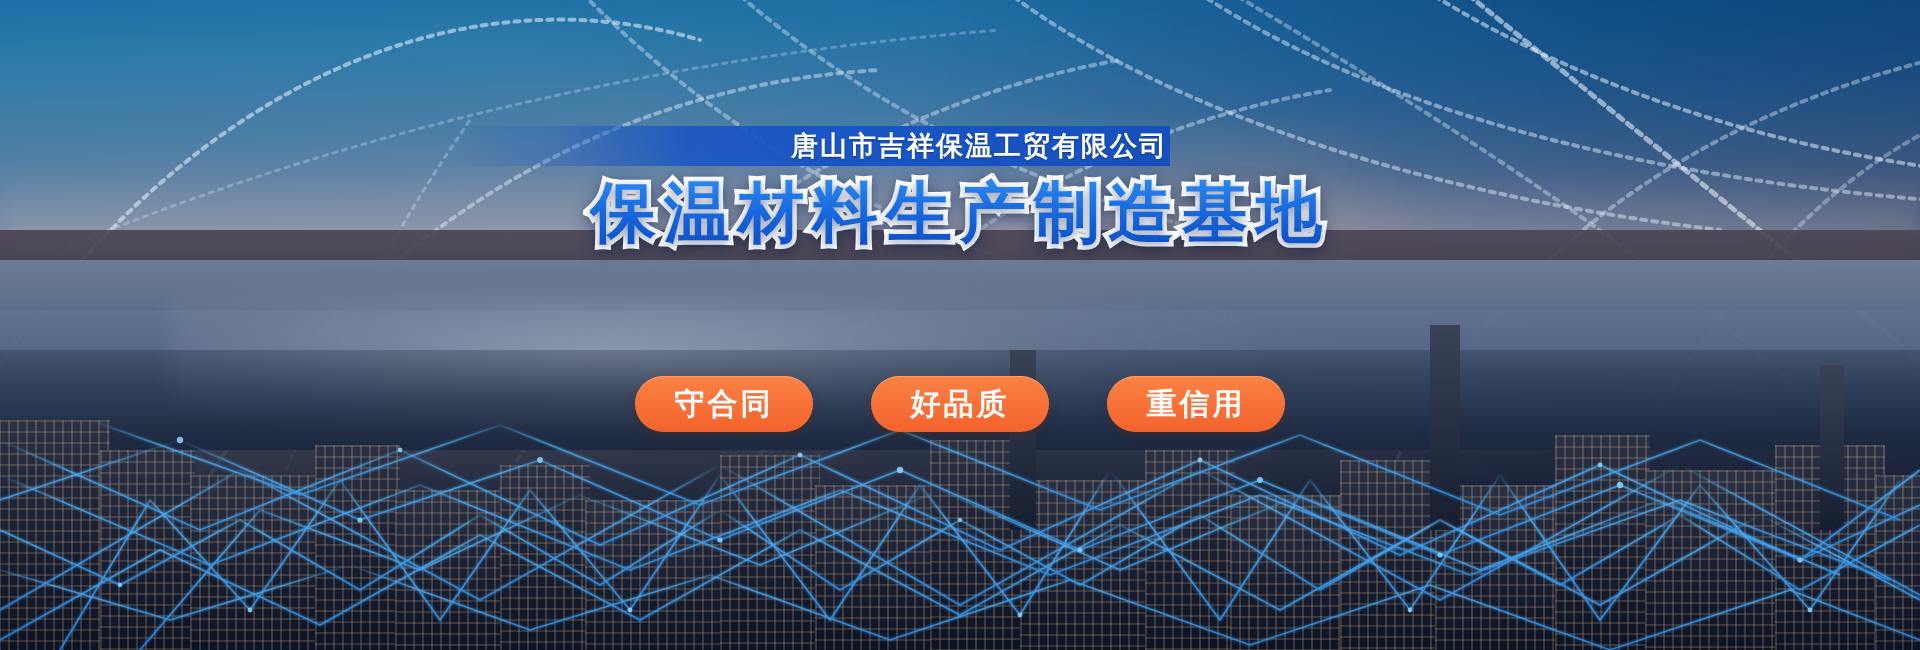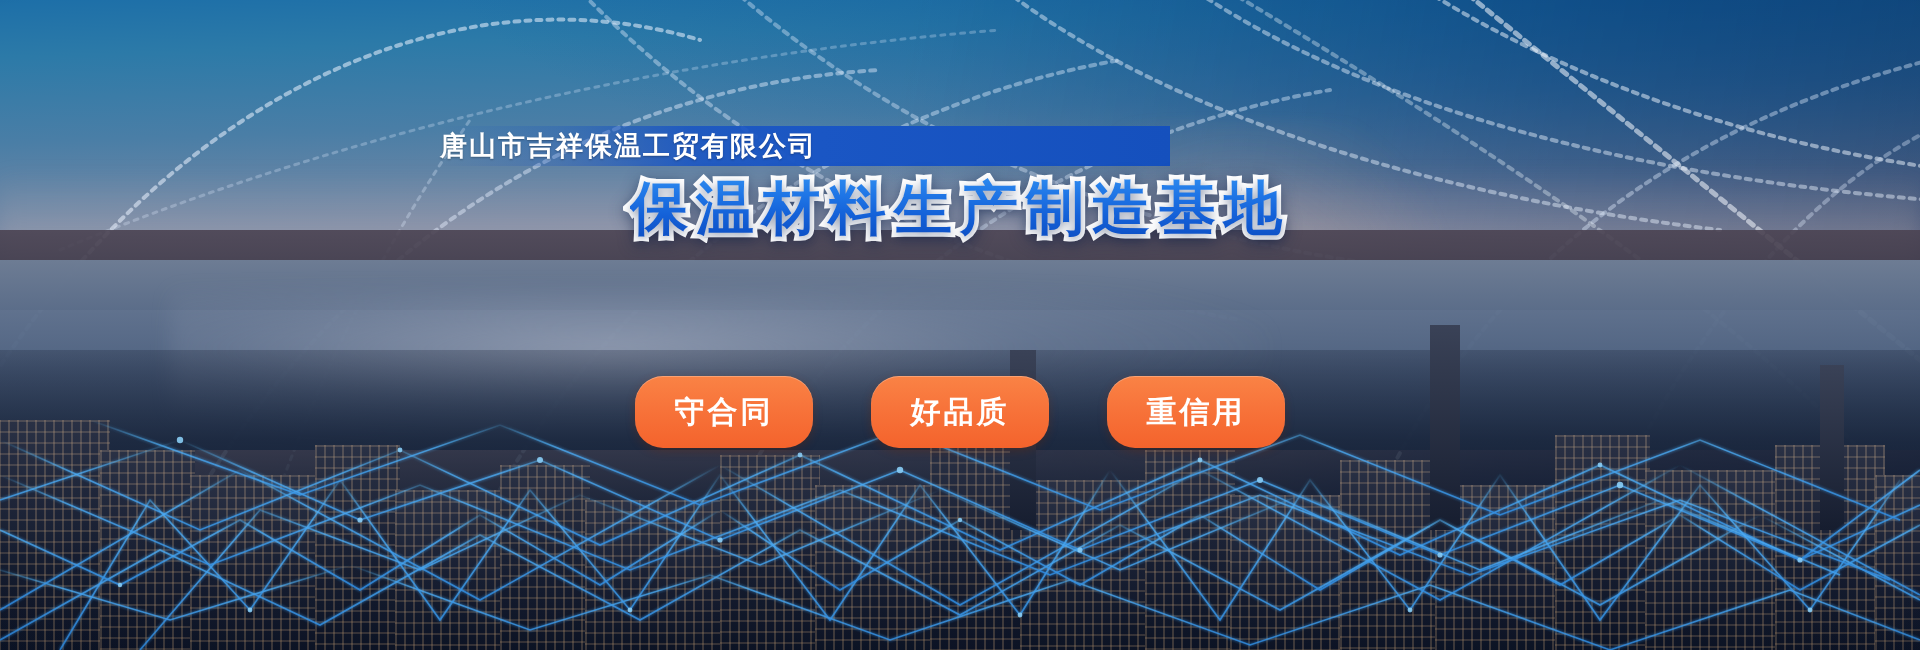--- a/index.html
+++ b/index.html
@@ -78,55 +78,55 @@
   
   .mesh{position:absolute;left:0;right:0;bottom:0;height:330px;opacity:.95;}
   .mesh svg{display:block;width:100%;height:100%;}
   
   .arcs{position:absolute;inset:0;}
   .arcs svg{display:block;width:100%;height:100%;}
   
   .company-bar{
     position:absolute;left:440px;top:126px;width:730px;height:40px;
     background:linear-gradient(90deg, rgba(28,86,190,0) 0%, rgba(28,86,190,.30) 16%, rgba(24,84,196,.85) 34%, #1a56c4 52%, #1550bd 100%);
-    display:flex;align-items:center;justify-content:flex-start;
-    padding-right:22px;
+    display:flex;align-items:center;justify-content:flex-end;
+    padding-right:2px;
   }
   .company-name{
     color:#ffffff;font-size:27px;font-weight:700;letter-spacing:2px;
     white-space:nowrap;text-shadow:0 1px 2px rgba(0,0,0,.28);
   }
   
   .headline-wrap{
     position:absolute;left:0;right:0;top:178px;text-align:center;pointer-events:none;
   }
   .headline{
     display:inline-block;position:relative;
-    font-size:58px;font-weight:900;letter-spacing:8px;line-height:1.05;
+    font-size:66px;font-weight:900;letter-spacing:8px;line-height:1.05;
     white-space:nowrap;
   }
   .headline .fill{
     background:linear-gradient(180deg,#2f8cf0 0%, #1f76e6 30%, #1461d8 62%, #0d4fc4 100%);
     -webkit-background-clip:text;background-clip:text;color:transparent;
     position:relative;z-index:2;
     filter:drop-shadow(0 3px 5px rgba(0,25,70,.45));
   }
   .headline .stroke{
     position:absolute;left:0;top:0;z-index:1;color:#ffffff;
     -webkit-text-stroke:9px #ffffff;
     paint-order:stroke fill;
     filter:drop-shadow(0 4px 8px rgba(10,30,70,.45));
   }
   
   .pills{
     position:absolute;left:0;right:0;top:376px;
     display:flex;justify-content:center;gap:58px;
   }
   .pill{
-    min-width:178px;height:72px;border-radius:28px;
+    min-width:178px;height:56px;border-radius:28px;
     display:flex;align-items:center;justify-content:center;
     background:linear-gradient(180deg,#fa8345 0%, #f7733a 45%, #f4632c 100%);
     box-shadow:0 3px 10px rgba(120,40,0,.30), inset 0 1px 0 rgba(255,255,255,.25);
     color:#fff;font-size:30px;font-weight:700;letter-spacing:3px;
     padding:8px 26px;cursor:pointer;
   }
   
   .vignette{
     position:absolute;inset:0;pointer-events:none;
     background:radial-gradient(130% 110% at 50% 45%, rgba(0,0,0,0) 55%, rgba(0,10,30,.35) 100%);

